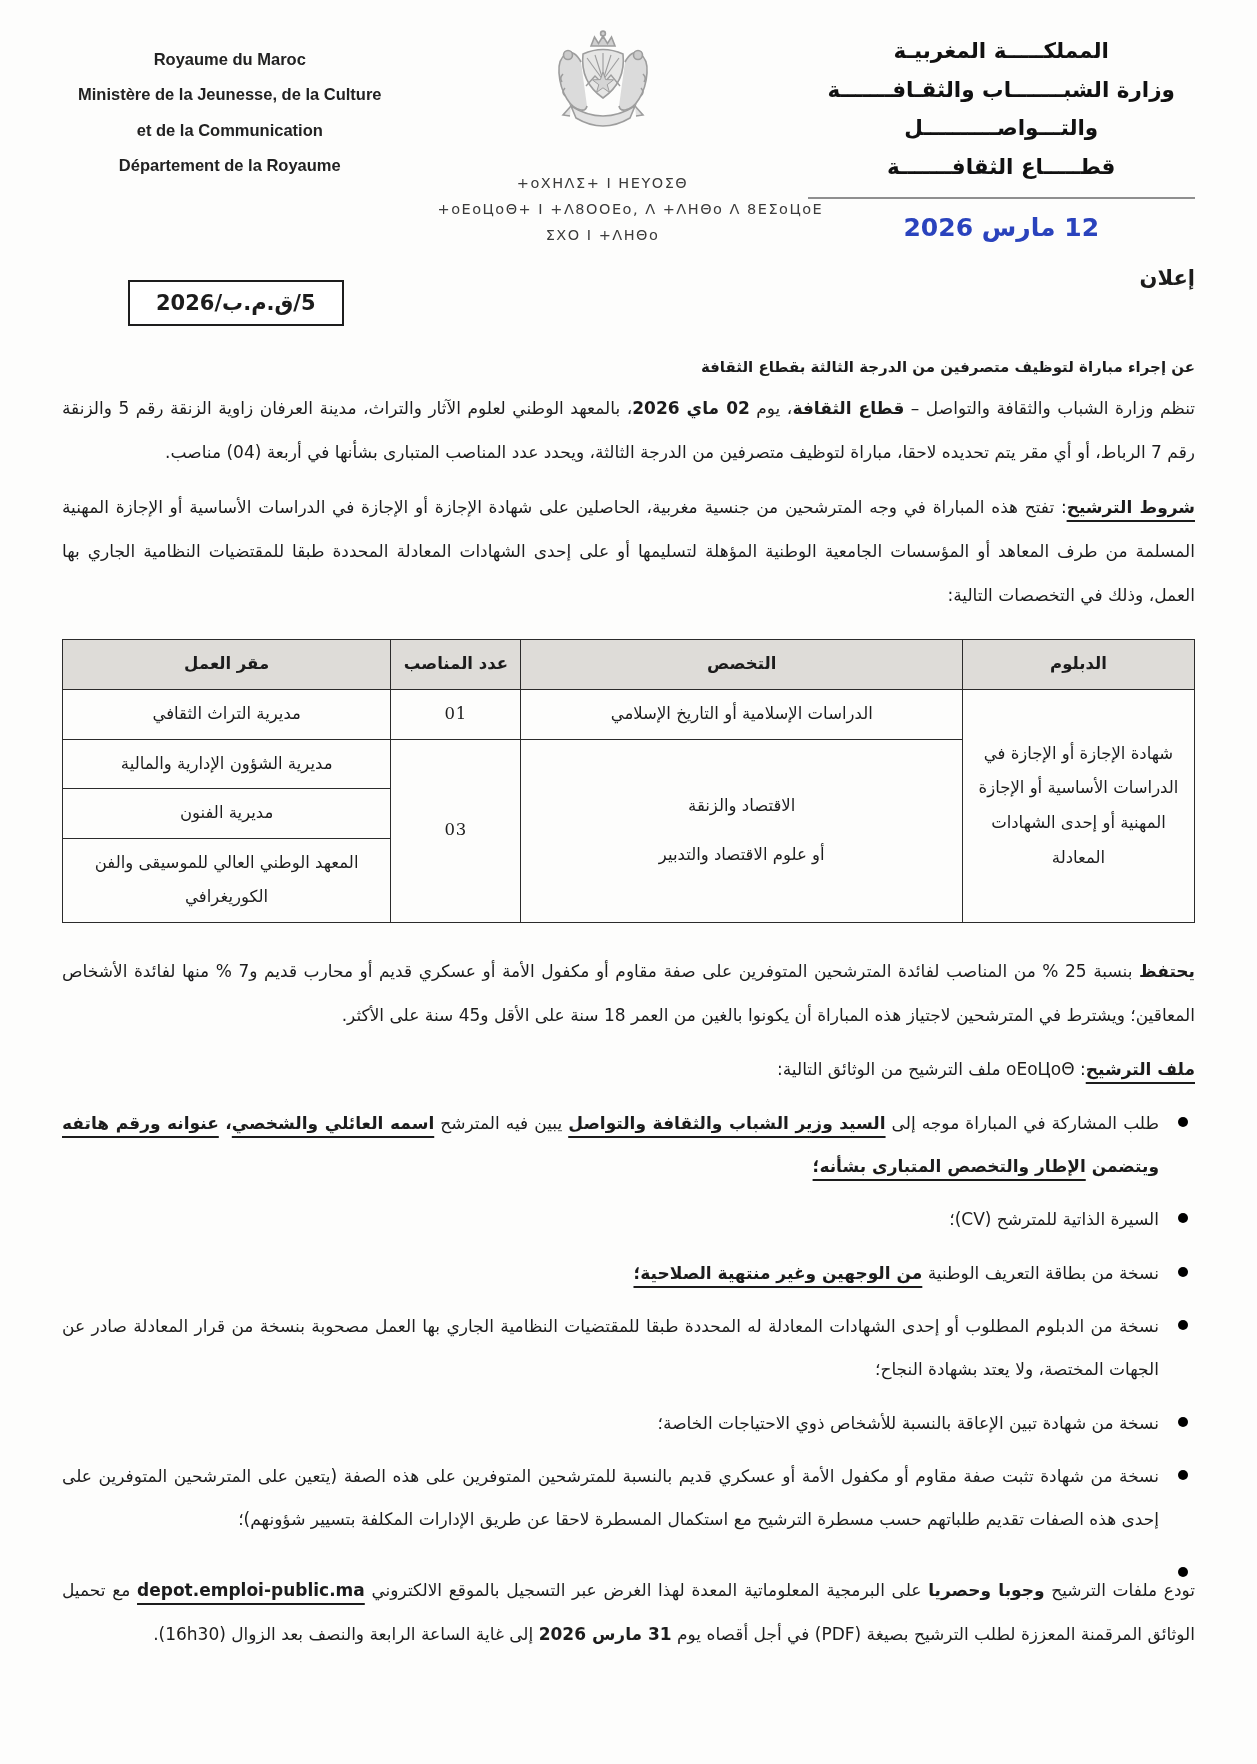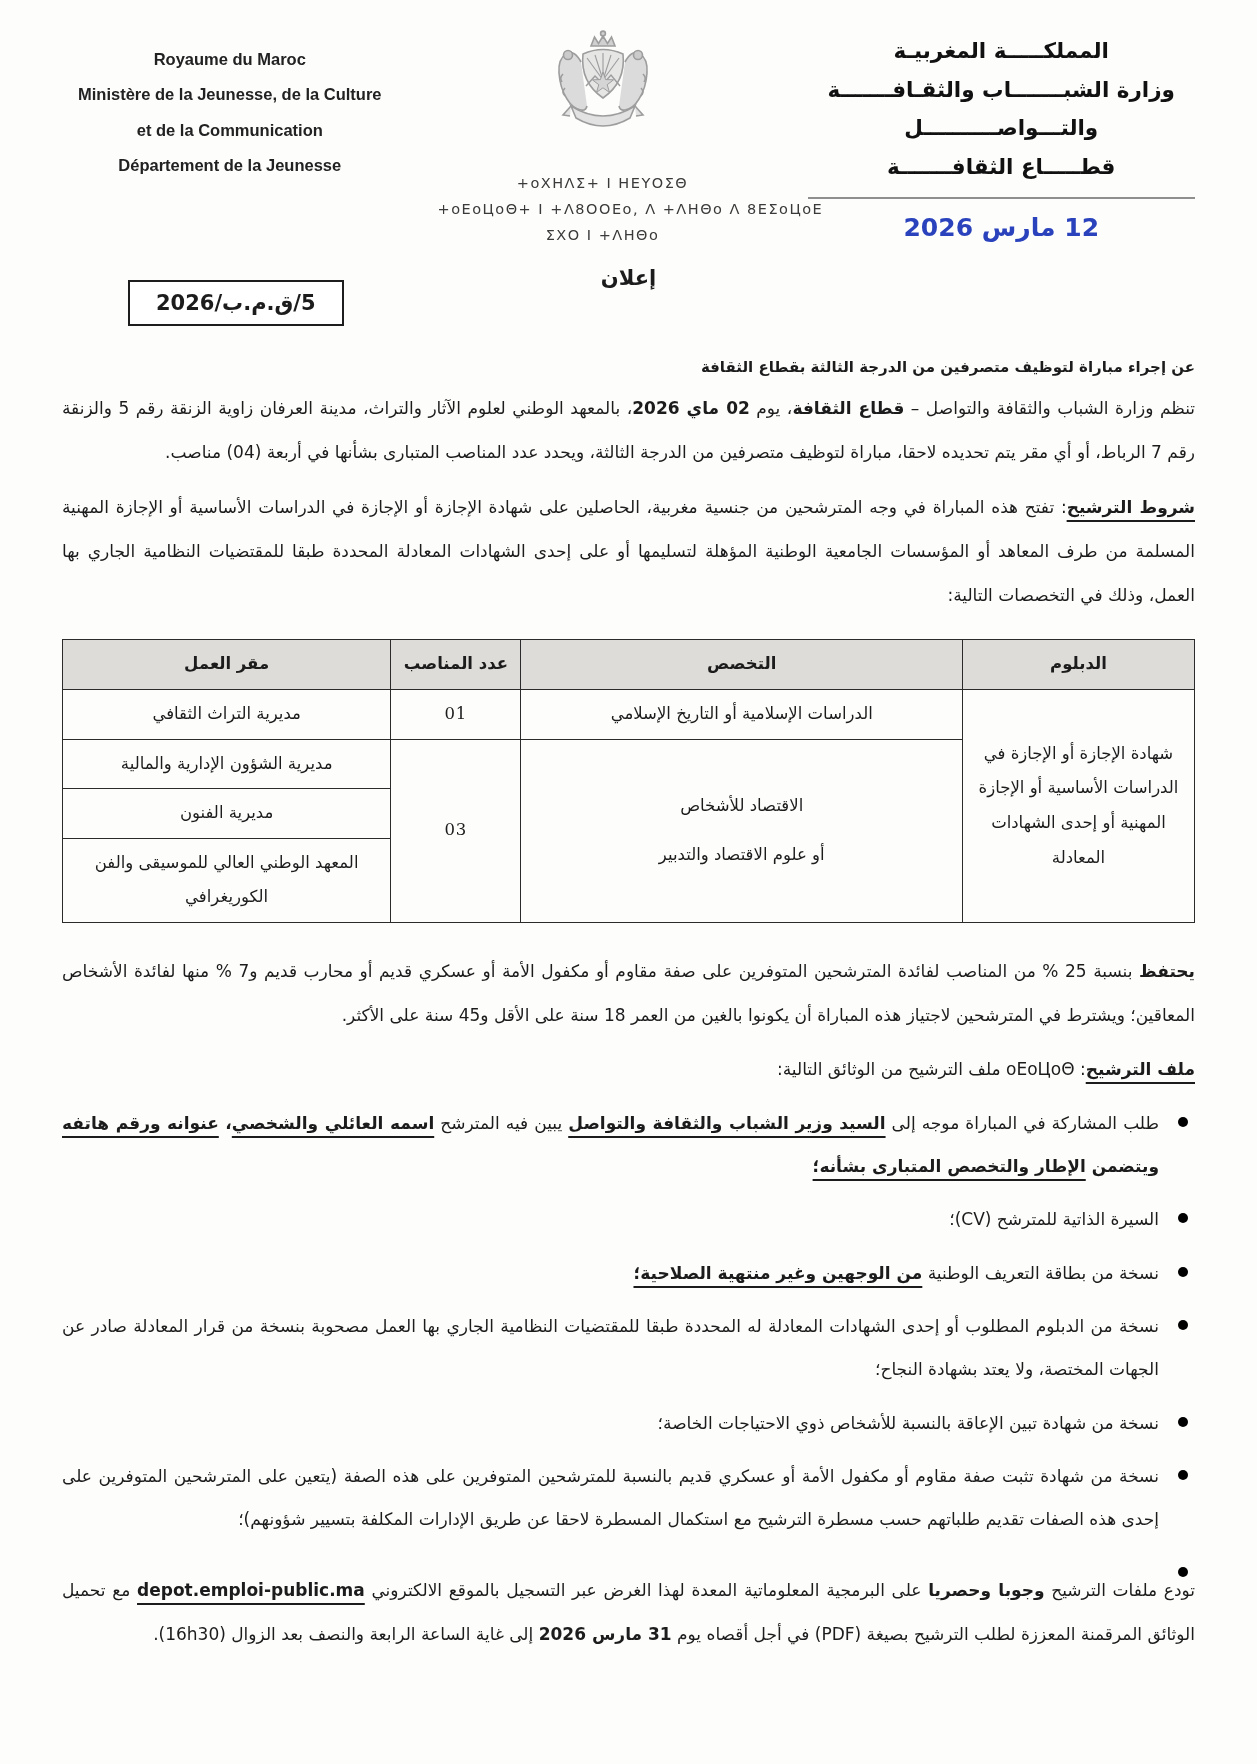--- a/index.html
+++ b/index.html
@@ -17,21 +17,21 @@
     white-space:nowrap;font-family:"DejaVu Sans",sans-serif;}
   .right-col{width:410px;}
   .ar-header{direction:rtl;text-align:center;font-size:21.5px;font-weight:bold;
     line-height:1.8;padding:4px 0 10px;border-bottom:2.5px solid #8f8f8f;color:#111;}
   .stamp{direction:rtl;text-align:center;margin-top:14px;font-size:25px;font-weight:bold;
     letter-spacing:2px;}
   
   .ref-row{position:relative;height:86px;margin-top:10px;}
   .ref-box{position:absolute;right:auto;left:66px;top:22px;border:2.5px solid #1d1d1d;
     padding:9px 26px;font-size:21px;font-weight:bold;direction:rtl;background:#fff;}
-  .doc-title{text-align:center;font-size:21px;font-weight:bold;padding-top:8px;direction:rtl;}
+  .doc-title{font-size:21px;font-weight:bold;padding-top:8px;direction:rtl;}
   .subtitle{text-align:right;direction:rtl;font-size:15px;font-weight:bold;margin:14px 0 6px;}
   
   .p{direction:rtl;text-align:justify;font-size:17px;line-height:2.6;margin:10px 0;}
   .b{font-weight:bold;}
   .u{text-decoration:underline;text-underline-offset:7px;text-decoration-thickness:1.8px;}
   
   table.vac{width:100%;border-collapse:collapse;margin:22px 0 26px;direction:rtl;}
   table.vac th,table.vac td{border:1.8px solid #2b2b2b;text-align:center;
     font-size:16.5px;padding:7px 10px;line-height:2.1;}
   table.vac th{background:#dedcd8;font-weight:bold;}
@@ -52,21 +52,21 @@
 <body>
 
 <div class="page">
 
   <div class="top">
 
     <div class="fr-block">
       <div>Royaume du Maroc</div>
       <div>Ministère de la Jeunesse, de la Culture</div>
       <div>et de la Communication</div>
-      <div>Département de la Jeunesse</div>
+      <div>Département de la Royaume</div>
     </div>
 
     <div class="center-block">
       <svg class="arms" width="104" height="138" viewBox="0 0 104 138">
         <g stroke="#8d8d8d" stroke-width="1.6" fill="none">
 
           <path d="M40 18 l3.5 -9 4 6.5 4.5 -7.5 4.5 7.5 4 -6.5 3.5 9 z" fill="#c9c9c9"></path>
           <circle cx="52" cy="5.5" r="2.4" fill="#c9c9c9"></circle>
           <line x1="52" y1="8" x2="52" y2="11"></line>
 
@@ -128,21 +128,21 @@
     </thead>
     <tbody>
       <tr>
         <td rowspan="4" class="diploma-cell">شهادة الإجازة أو الإجازة في الدراسات الأساسية أو الإجازة المهنية أو إحدى الشهادات المعادلة</td>
         <td>الدراسات الإسلامية أو التاريخ الإسلامي</td>
         <td class="num">01</td>
         <td>مديرية التراث الثقافي</td>
       </tr>
       <tr>
         <td rowspan="3">
-          <div>الاقتصاد للأشخاص</div>
+          <div>الاقتصاد والزنقة</div>
           <div class="spec2">أو علوم الاقتصاد والتدبير</div>
         </td>
         <td rowspan="3" class="num">03</td>
         <td>مديرية الشؤون الإدارية والمالية</td>
       </tr>
       <tr>
         <td>مديرية الفنون</td>
       </tr>
       <tr>
         <td>المعهد الوطني العالي للموسيقى والفن الكوريغرافي</td>

